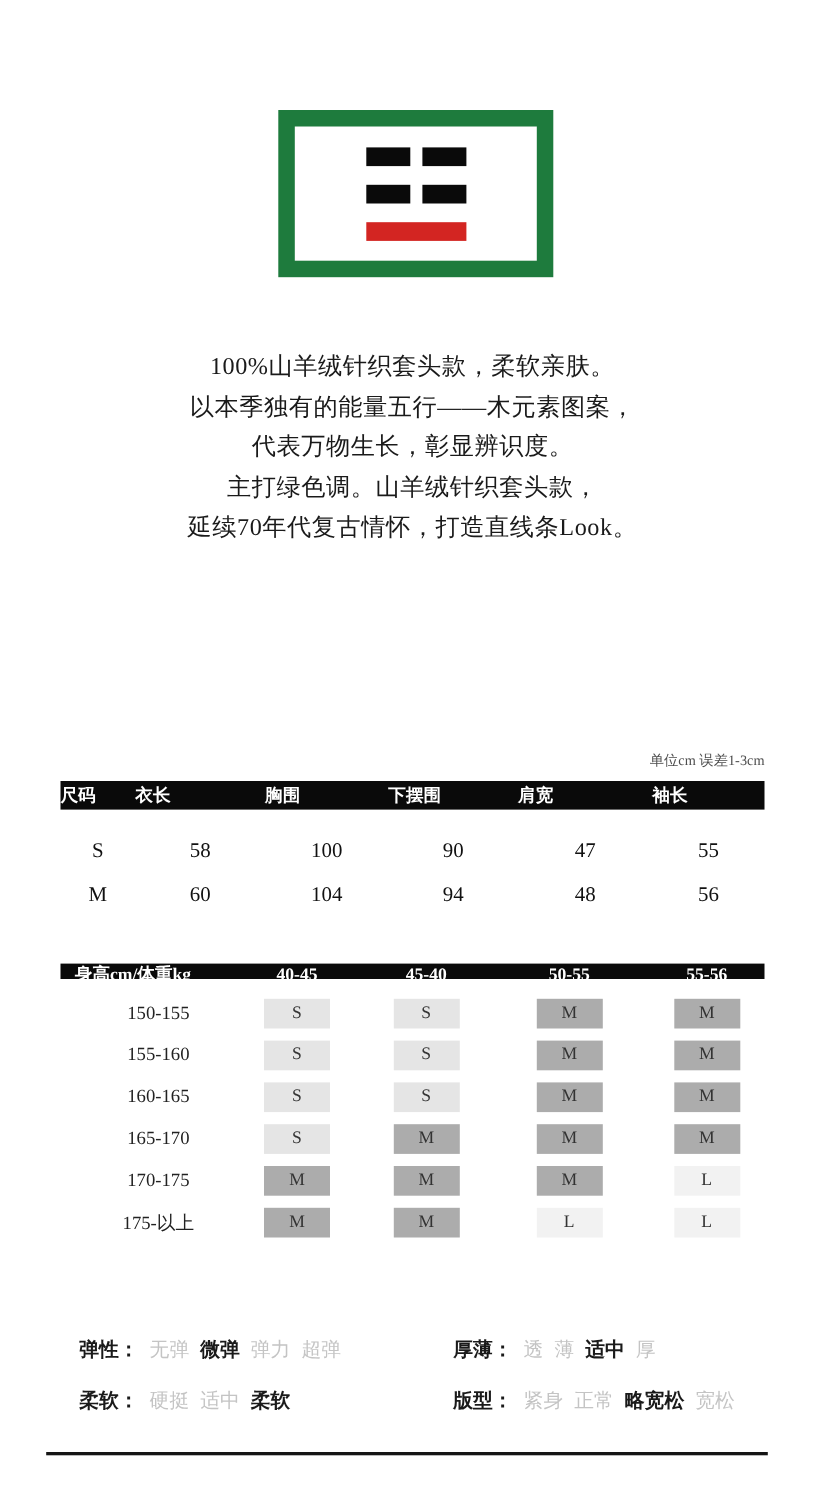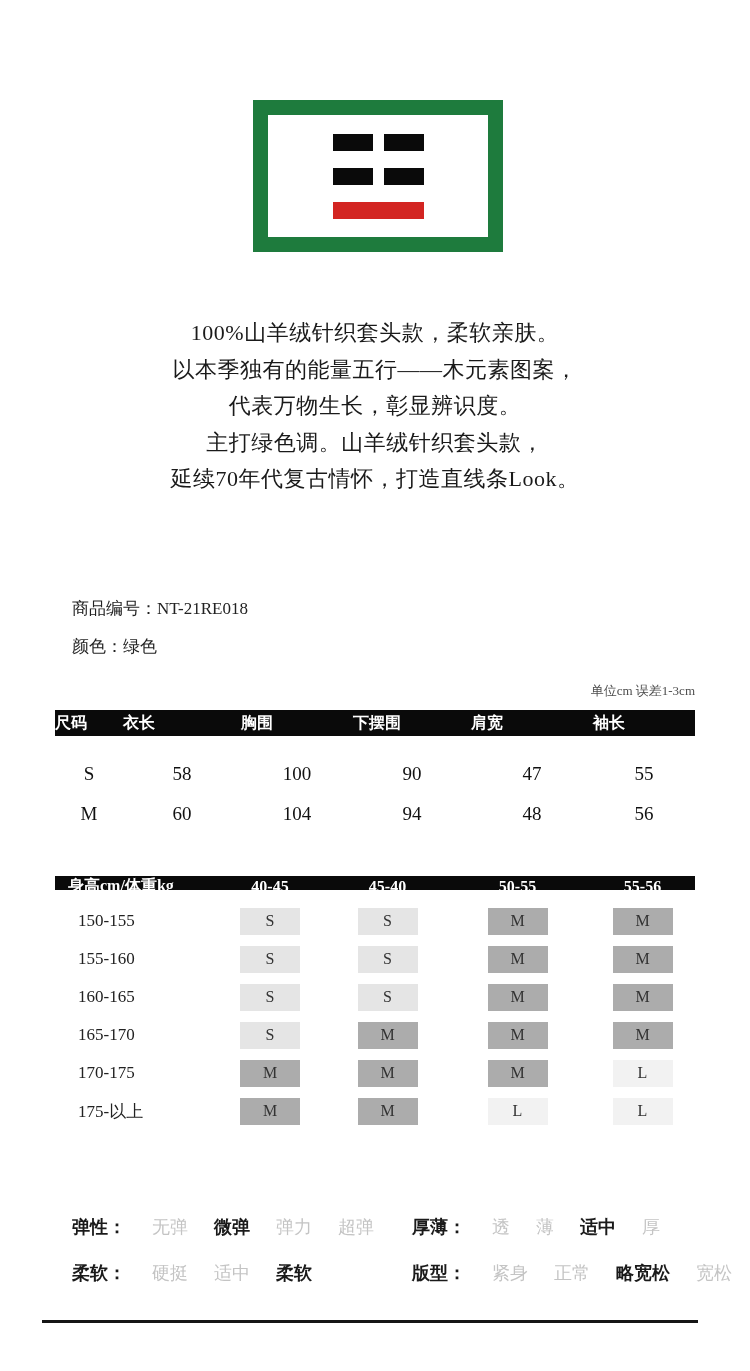--- a/index.html
+++ b/index.html
@@ -45,36 +45,36 @@
   .size-body { margin-top:18px; }
   .size-row { height:40px; align-items:center; font-size:19px; color:#111; }
   .size-row .cell { text-align:center; }
 
   
   .fit-table { position:absolute; left:55px; top:876px; width:640px; }
   .fit-grid { display:grid; grid-template-columns:155px 120px 115px 145px 105px; }
   .fit-header { background:var(--black,#0a0a0a); height:14px; align-items:center; color:#fff; font-weight:bold; font-size:16px; }
   .fit-header .first { text-align:left; padding-left:13px; }
   .fit-header .cell { text-align:center; }
-  .fit-body { margin-top:12px; }
+  .fit-body { margin-top:12px;text-align:center; }
   .fit-row { height:38px; align-items:center; font-size:17px; color:#222; }
   .fit-row .height-label { padding-left:23px; white-space:nowrap; }
   .size-box {
     width:60px; height:27px; margin:0 auto;
     display:flex; align-items:center; justify-content:center;
     font-size:16px; color:#333; background:#e5e5e5;
   }
 
   
   .attr-col { position:absolute; top:1204px; font-size:18px; white-space:nowrap; }
   .attr-col-left { left:72px; }
   .attr-col-right { left:412px; }
   .attr-row { height:46px; line-height:46px; }
   .attr-label { font-weight:bold; color:#1a1a1a; }
-  .attr-opt { color:var(--gray-unselected,#c4c4c4); margin-left:26px; }
+  .attr-opt { color:var(--gray-unselected,#c4c4c4); margin-left:10px; }
   .attr-opt.selected { color:#1a1a1a; font-weight:bold; }
 
   
   .bottom-rule { position:absolute; left:42px; top:1320px; width:656px; height:3px; background:#151515; }
 </style>
 </head>
 <body>
 
 <div class="page">
 
@@ -93,28 +93,20 @@
   </div>
 
   <div class="description">
     <div>100%山羊绒针织套头款，柔软亲肤。</div>
     <div>以本季独有的能量五行——木元素图案，</div>
     <div>代表万物生长，彰显辨识度。</div>
     <div>主打绿色调。山羊绒针织套头款，</div>
     <div>延续70年代复古情怀，打造直线条Look。</div>
   </div>
 
-  <div class="info-col info-left">
-    <div class="info-row">
-      <span>商品编号：</span><span>NT-21RE018</span>
-    </div>
-    <div class="info-row">
-      <span>颜色：</span><span>绿色</span>
-    </div>
-  </div>
 
   <div class="unit-note">单位cm  误差1-3cm</div>
 
   <div class="size-table">
     <div class="size-grid size-header">
       <div class="cell">尺码</div>
       <div class="cell">衣长</div>
       <div class="cell">胸围</div>
       <div class="cell">下摆围</div>
       <div class="cell">肩宽</div>

